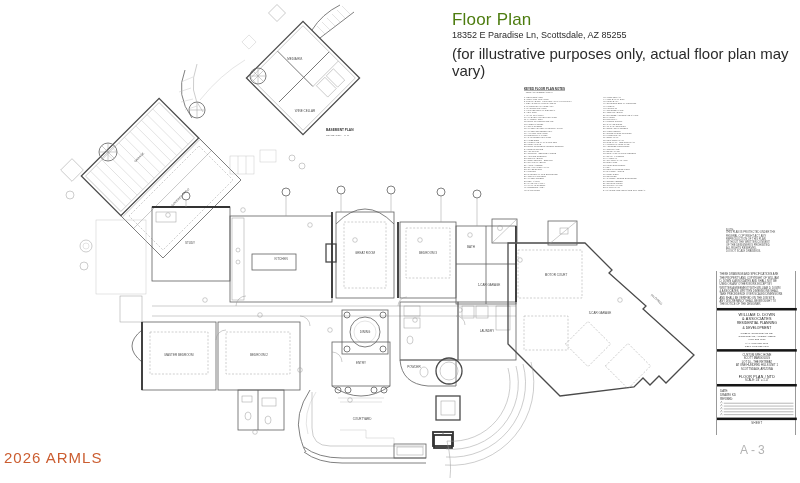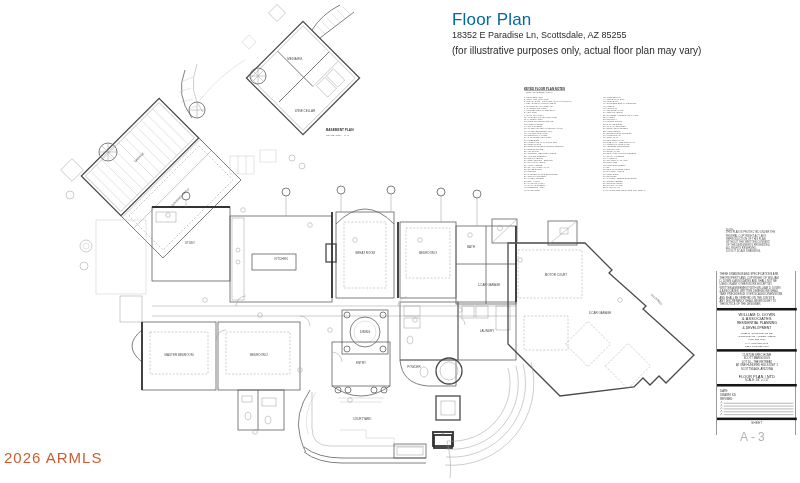--- a/index.html
+++ b/index.html
@@ -1,23 +1,23 @@
 <!DOCTYPE html>
 <html><head>
 <meta charset="utf-8">
 <style>
   *{margin:0;padding:0;box-sizing:border-box}
   html,body{width:800px;height:483px;background:#fff;overflow:hidden}
   body{font-family:"Liberation Sans",sans-serif;position:relative;color:#222}
   .abs{position:absolute}
   .page{position:absolute;inset:0;background:#fff}
   
-  .hdr-title{font-size:17px;color:#0369a1;letter-spacing:.2px}
+  .hdr-title{font-size:17px;color:#4d7c0f;letter-spacing:.2px}
   .hdr-addr{font-size:9px;color:#2b2b2b}
-  .hdr-disc{font-size:10px;color:#2b2b2b}
+  .hdr-disc{font-size:15px;color:#2b2b2b}
   
   .watermark{font-size:15px;color:#c2410c;letter-spacing:1px;opacity:.85}
   
   .scalewrap{transform:scale(.42);transform-origin:0 0}
   
   .notes-head{font-size:7px;font-weight:bold;color:#333;text-decoration:underline;white-space:nowrap}
   .notes-sub{font-size:5.5px;color:#555;margin:3px 0 0 4px;white-space:nowrap}
   .notes-cols{display:flex;gap:18px;margin-top:5px}
   .ncol{width:170px}
   .ncol div{font-size:5px;line-height:5.4px;color:#666;white-space:nowrap;overflow:hidden}
@@ -493,17 +493,17 @@
         <div class="rev-row">
             <span class="tri">△</span>
             <div class="line"></div>
           </div>
       </div>
       <div class="tb-bar"></div>
       <div class="tb-sheet">SHEET</div>
     </div>
   </div>
 
-  <div class="abs sheetnum" style="left:740px;top:430px">A-3</div>
+  <div class="abs sheetnum" style="left:740px;top:443px">A-3</div>
 
   <div class="abs watermark" style="left:4px;top:449px">2026 ARMLS</div>
 
 </div>
 
 </body></html>

